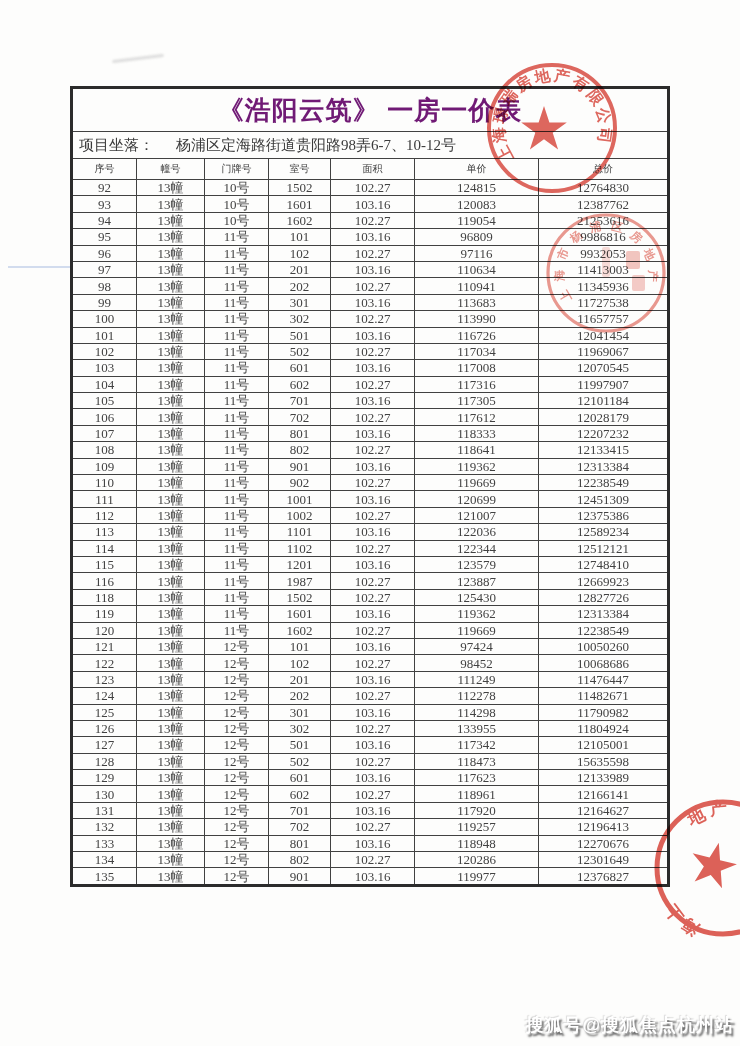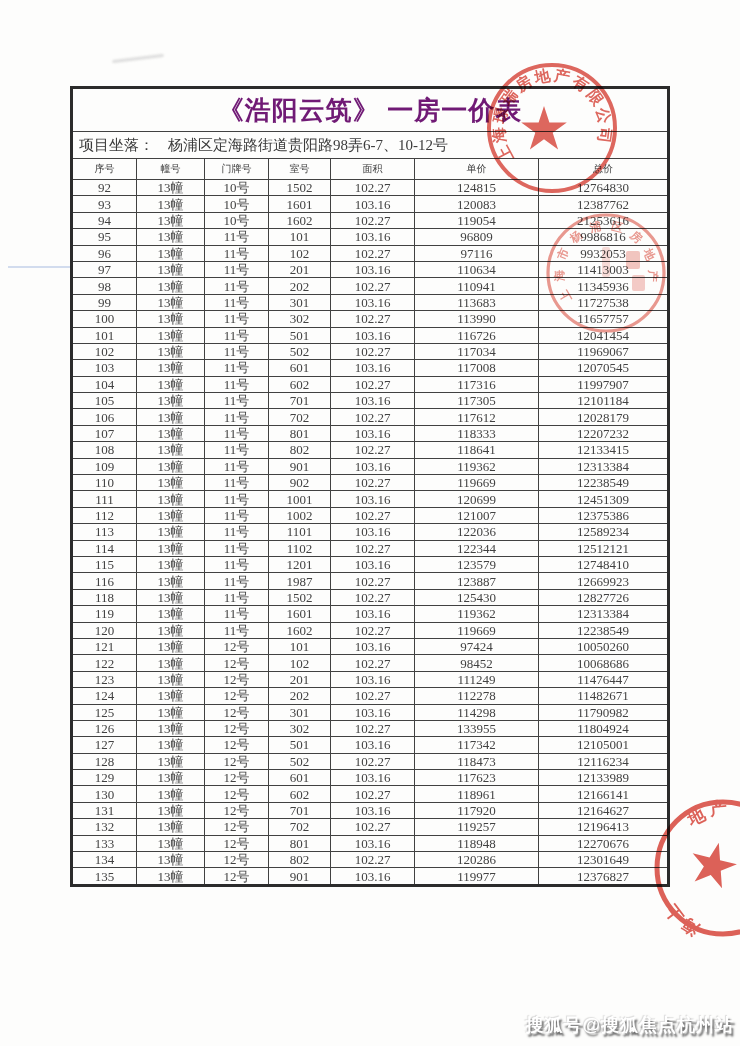--- a/index.html
+++ b/index.html
@@ -29,21 +29,21 @@
   }
   table.price td,table.price th{
     border:1.4px solid #414141;
     text-align:center;vertical-align:middle;
     padding:0;overflow:hidden;white-space:nowrap;
     font-weight:normal;
   }
   table.price{border:3px solid #2b2b2b;}
   tr.t-title td{height:42px;font-size:26px;font-weight:bold;color:#701a75;letter-spacing:1px;}
   tr.t-loc td{height:26px;font-size:15px;text-align:left;padding-left:6px;color:#3a3a3a;}
-  tr.t-loc .loc-value{margin-left:14px;}
+  tr.t-loc .loc-value{margin-left:22px;}
   tr.t-head th{height:20px;font-size:10px;color:#3a3a3a;font-family:Liberation Serif, serif;}
   tbody.t-body td{height:15.4px;font-size:13px;line-height:1;}
 
   
   .stamp{position:absolute;mix-blend-mode:multiply;pointer-events:none;}
   .stamp-a{left:472px;top:48px;opacity:.82;}
   .stamp-b{left:531px;top:198px;opacity:.62;filter:blur(.6px);}
   .stamp-c{left:643px;top:788px;opacity:.85;}
 
   
@@ -409,21 +409,21 @@
           <td>117342</td>
           <td>12105001</td>
         </tr>
         <tr>
           <td>128</td>
           <td>13幢</td>
           <td>12号</td>
           <td>502</td>
           <td>102.27</td>
           <td>118473</td>
-          <td>12116234</td>
+          <td>15635598</td>
         </tr>
         <tr>
           <td>129</td>
           <td>13幢</td>
           <td>12号</td>
           <td>601</td>
           <td>103.16</td>
           <td>117623</td>
           <td>12133989</td>
         </tr>

